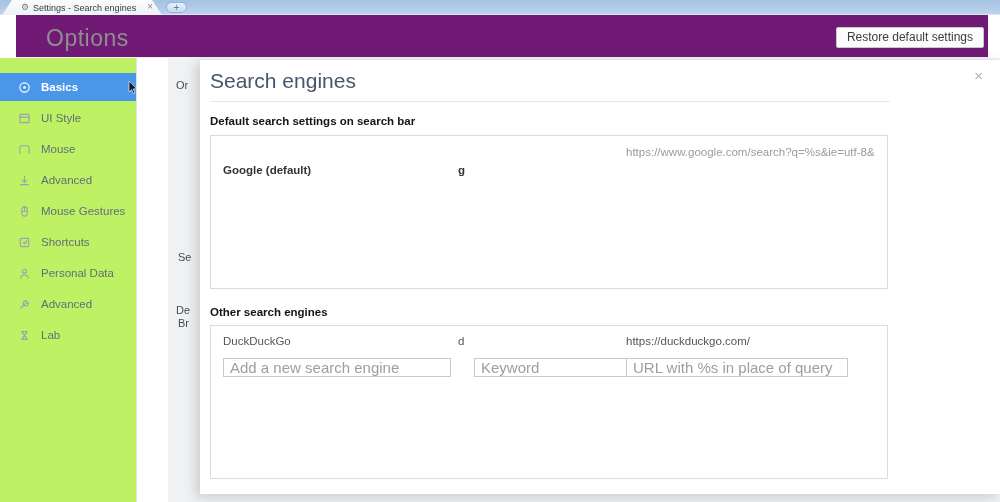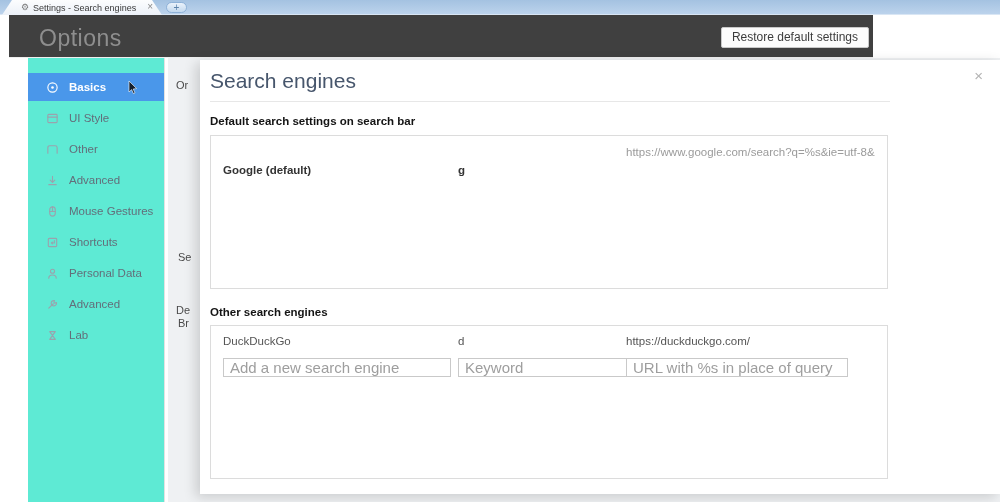--- a/index.html
+++ b/index.html
@@ -18,38 +18,38 @@
     display:flex; align-items:center; padding-left:19px; }
   .tab .favicon { font-size:9px; color:#7a7a7a; margin-right:4px; line-height:9px; }
   .tab .tab-title { font-size:9px; color:#3a3a3a; white-space:nowrap; }
   .tab .tab-close { position:absolute; right:9px; top:2px; font-size:10px; color:#8a8a8a; line-height:10px; cursor:default; }
   .newtab { position:absolute; left:166px; top:2px; width:21px; height:11px;
     border:1px solid #8fb2d8; border-radius:7px;
     background:linear-gradient(#eaf2fb,#c3d9ee);
     color:#5d83ab; font-size:10px; line-height:9px; text-align:center; }
 
   
-  .opts-header { position:absolute; left:9px; top:15px; width:864px; height:43px;
-    background:#404040; border-bottom:1px solid #efefef; }
+  .opts-header { position:absolute; left:16px; top:15px; width:972px; height:43px;
+    background:#701a75; border-bottom:1px solid #efefef; }
   .page-title { position:absolute; left:30px; top:10px; font-size:23px; color:#8e8e8e; letter-spacing:.5px; }
   .restore-btn { position:absolute; right:4px; top:12px; height:21px; padding:0 10px;
     background:#fcfcfc; border:1px solid #c9c9c9; border-radius:2px;
     font-size:12px; color:#3c3c3c; font-family:inherit; line-height:19px; }
 
   
   .content-bg { position:absolute; left:168px; top:58px; right:0; bottom:0; background:#eff1f3; }
   .bg-frag { position:absolute; font-size:11px; color:#4a4a4a; white-space:nowrap; }
   .frag-0 { left:176px; top:79px; }
   .frag-1 { left:178px; top:251px; }
   .frag-2 { left:176px; top:304px; }
   .frag-3 { left:178px; top:317px; }
 
   
   .sidebar { position:absolute; left:0; top:58px; bottom:0; width:137px;
-    background:#5eead4; border-right:1px solid #e2e2e2; padding-top:15px;margin-left:28px; }
+    background:#bef264; border-right:1px solid #e2e2e2; padding-top:15px; }
   .side-item { display:flex; align-items:center; height:28px; margin-bottom:3px;
     padding-left:18px; gap:10px; font-size:11.5px; color:#636e7a; cursor:default; }
   .side-item svg { width:13px; height:13px; flex:none; stroke:#9aa3ad; fill:none;
     stroke-width:1.2; stroke-linecap:round; stroke-linejoin:round; }
   .side-item.active { background:#4a97ea; color:#fff; font-weight:bold; }
   .side-item.active svg { stroke:#fff; }
   .side-item.active svg .dotfill { fill:#fff; }
   .mouse-cursor { position:absolute; left:128px; top:81px; width:10px; height:14px; z-index:30; }
 
   
@@ -72,21 +72,21 @@
   .engine-row .ekeyword { color:#333; }
   .engine-row .eurl { color:#9b9b9b; white-space:nowrap; overflow:hidden; }
   .box2 .engine-row { padding-top:9px; }
   .box2 .ename, .box2 .ekeyword, .box2 .eurl { color:#555; font-weight:normal; }
   .add-row { display:grid; grid-template-columns:235px 168px 1fr;
     padding:0 12px; margin-top:11px; }
   .add-row input { height:19px; border:1px solid #c9c9c9; border-radius:0;
     font-family:inherit; font-size:15px; color:#333; padding:0 6px; background:#fff; }
   .add-row input::placeholder { color:#9e9e9e; opacity:1; }
   .in-name { width:228px; }
-  .in-keyword { width:177px; }
+  .in-keyword { width:177px;margin-left:16px; }
   .in-url { width:222px; }
 </style>
 </head>
 <body>
 
 <div class="tabbar">
   <div class="tab">
     <span class="favicon">⚙</span>
     <span class="tab-title">Settings - Search engines</span>
     <span class="tab-close">×</span>
@@ -117,21 +117,21 @@
     <svg viewBox="0 0 14 14">
         <rect x="2" y="2.5" width="10" height="9" rx="1"></rect>
         <line x1="2" y1="5.5" x2="12" y2="5.5"></line>
       </svg>
     <span>UI Style</span>
   </div>
   <div class="side-item">
     <svg viewBox="0 0 14 14">
         <path d="M2 11 L2 5 Q2 3 4 3 L10 3 Q12 3 12 5 L12 11"></path>
       </svg>
-    <span>Other</span>
+    <span>Mouse</span>
   </div>
   <div class="side-item">
     <svg viewBox="0 0 14 14">
         <path d="M7 2.5 L7 8.5 M4.5 6.5 L7 9 L9.5 6.5 M3 11.5 L11 11.5"></path>
       </svg>
     <span>Advanced</span>
   </div>
   <div class="side-item">
     <svg viewBox="0 0 14 14">
         <rect x="4" y="2" width="6" height="10" rx="3"></rect>

